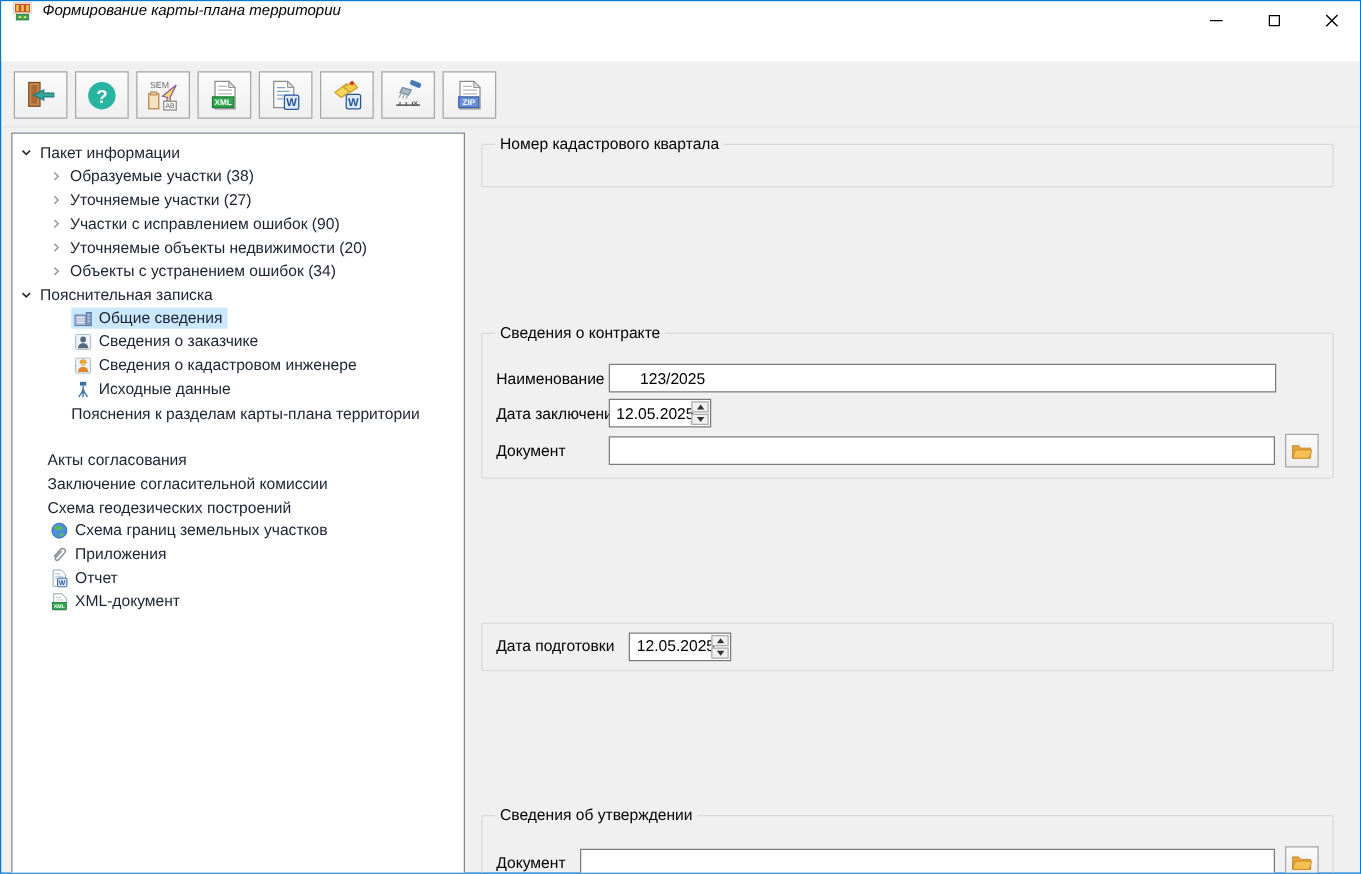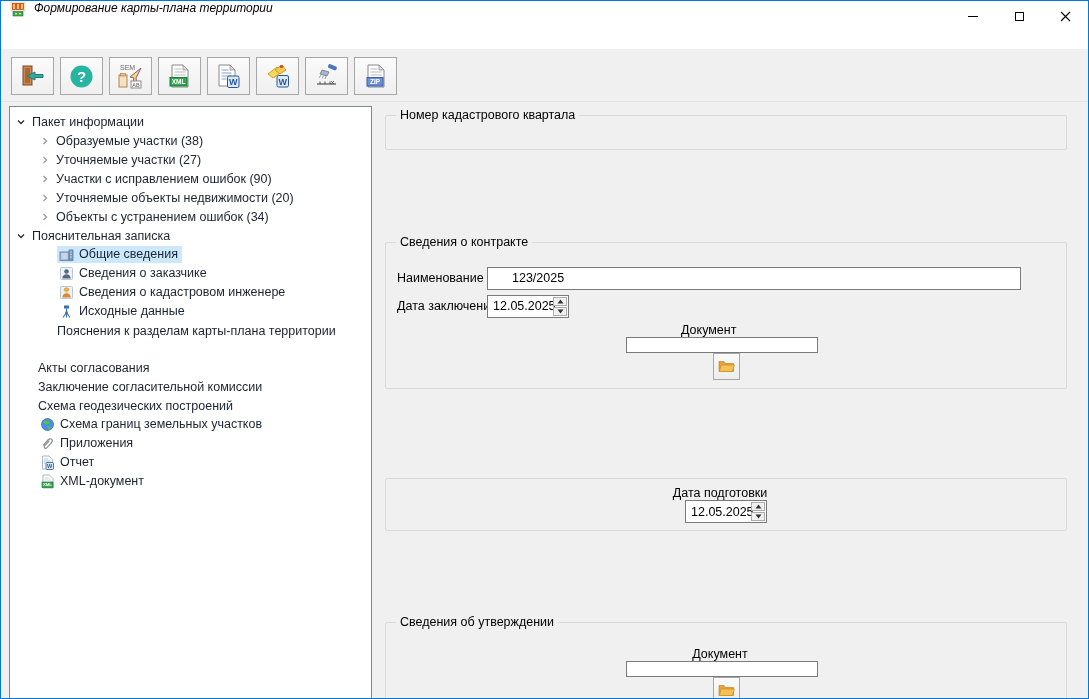--- a/index.html
+++ b/index.html
@@ -40,21 +40,21 @@
   .gap-top { margin-top:18px; }
   
   .rpanel { flex:1; margin-left:13px; display:flex; flex-direction:column; font-size:12.5px;justify-content:space-between; }
   .groupbox { position:relative; border:1px solid #d9d9d9; border-radius:2px; }
   .groupbox > .gtitle { position:absolute; top:-8px; left:10px; background:#f0f0f0; padding:0 4px; font-size:12.5px; }
   .g-quarter { margin-top:9px; padding:23px 11px 10px; }
   .g-contract { margin-top:17px; padding:24px 11px 8px; }
   .g-prep { margin-top:15px; padding:7px 11px; border:1px solid #d9d9d9; border-radius:2px; }
   .g-approve { margin-top:16px; padding:24px 11px 12px; }
   .frow { display:flex; align-items:center; margin-bottom:5px; }
-  .frow:last-child { margin-bottom:0;flex-direction:column; }
+  .frow:last-child { margin-bottom:0; }
   .flabel { width:90px; flex:0 0 auto; white-space:nowrap; }
   .flabel-s { flex:0 0 auto; margin-right:12px; white-space:nowrap; }
   .tinput { height:23px; border:1px solid #7a7a7a; background:#fff; padding:0 5px; font-size:12.5px;
             font-family:"Liberation Sans", sans-serif; color:#000; }
   .wide { flex:1;padding-left:24px; }
   .pad-end { margin-right:34px; }
   .pad-sm { margin-right:8px; }
   
   .spinner { display:inline-flex; align-items:stretch; height:23px; border:1px solid #7a7a7a; background:#fff; }
   .spinval { width:64px; display:flex; align-items:center; padding-left:5px; font-size:12.5px; }

